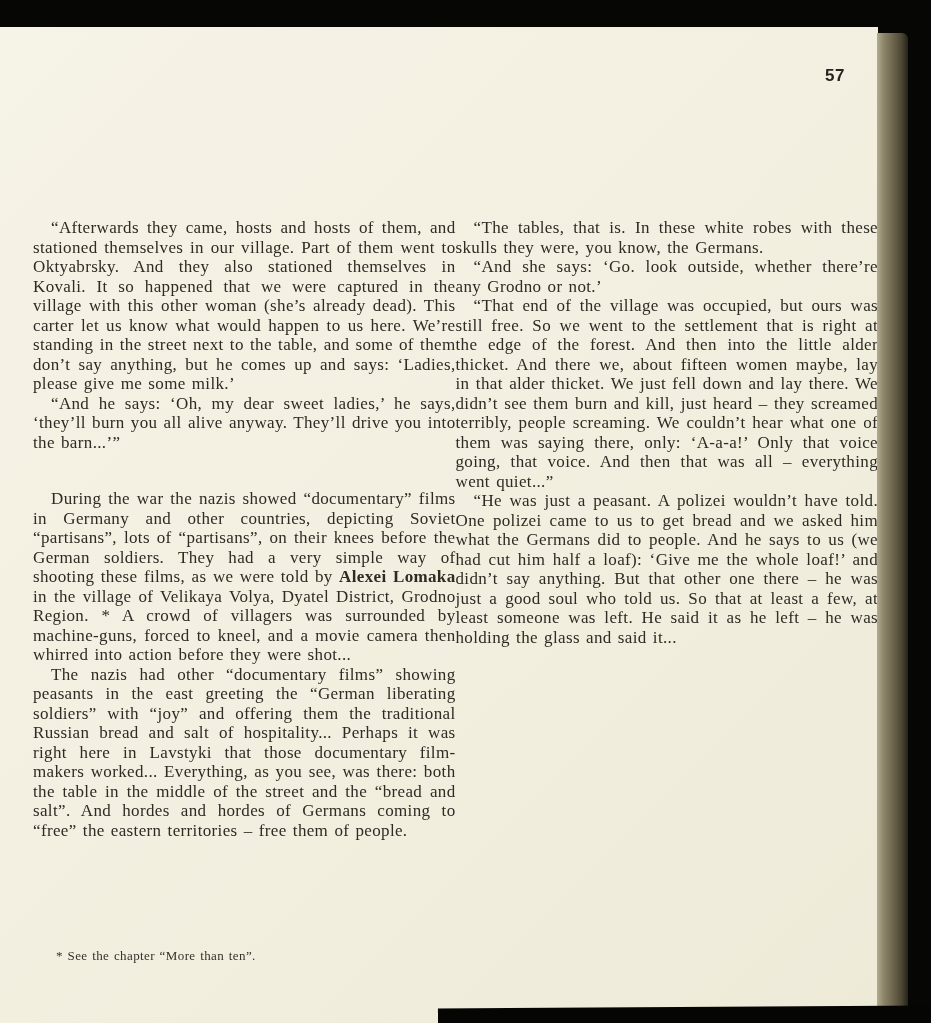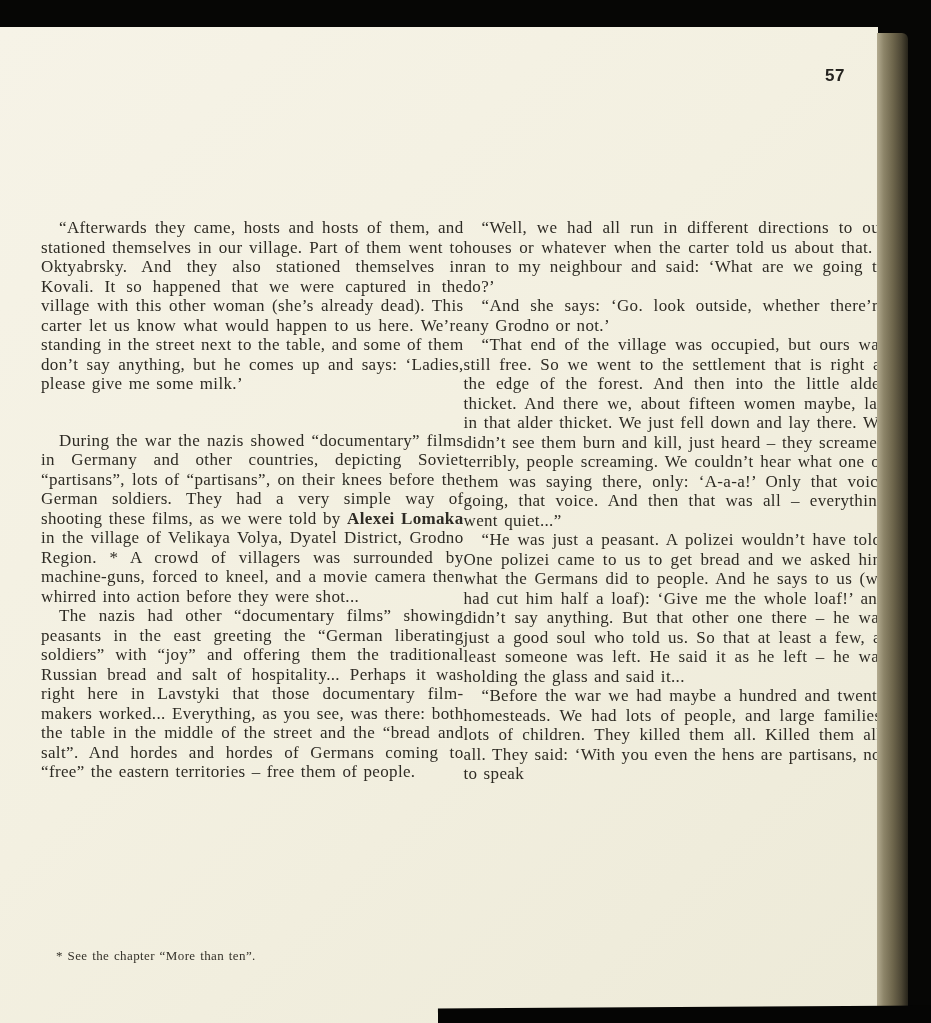--- a/index.html
+++ b/index.html
@@ -43,21 +43,20 @@
 
   .columns {
     position: absolute; left: 33px; top: 191px;
     width: 845px;
     display: flex; 
     color: #2e2b24;
     font-size: 17px;
     line-height: 19.5px;
     letter-spacing: 0.35px;
     word-spacing: 1.6px;
-    margin-left: 8px;
   }
   .col { flex: 1 1 0; position: relative; }
 
   .col p {
     margin: 0;
     text-indent: 18px;
     text-align: justify;
   }
   .col p.section-break { margin-top: 37px; font-family: Liberation Serif, serif; }
 
@@ -75,30 +74,30 @@
 <div class="scene">
 
   <div class="page">
 
     <div class="page-number">57</div>
 
     <div class="columns">
 
       <div class="col">
         <p>“Afterwards they came, hosts and hosts of them, and stationed themselves in our village. Part of them went to Oktyabrsky. And they also stationed themselves in Kovali. It so happened that we were captured in the village with this other woman (she’s already dead). This carter let us know what would happen to us here. We’re standing in the street next to the table, and some of them don’t say anything, but he comes up and says: ‘Ladies, please give me some milk.’</p>
+        <p>“And he says: ‘Oh, my dear sweet ladies,’ he says, ‘they’ll burn you all alive anyway. They’ll drive you into the barn...’”</p>
         <p class="section-break"><span>During the war the nazis showed “documentary” films in Germany and other countries, depicting Soviet “partisans”, lots of “partisans”, on their knees before the German soldiers. They had a very simple way of shooting these films, as we were told by </span><b>Alexei Lomaka</b><span> in the village of Velikaya Volya, Dyatel District, Grodno Region. * A crowd of villagers was surrounded by machine-guns, forced to kneel, and a movie camera then whirred into action before they were shot...</span></p>
         <p>The nazis had other “documentary films” showing peasants in the east greeting the “German liberating soldiers” with “joy” and offering them the traditional Russian bread and salt of hospitality... Perhaps it was right here in Lavstyki that those documentary film-makers worked... Everything, as you see, was there: both the table in the middle of the street and the “bread and salt”. And hordes and hordes of Germans coming to “free” the eastern territories – free them of people.</p>
       </div>
 
       <div class="col">
-        <p>“Well, we had all run in different directions to our houses or whatever when the carter told us about that. I ran to my neighbour and said: ‘What are we going to do?’</p>
+        <p>“The tables, that is. In these white robes with these skulls they were, you know, the Germans.</p>
         <p>“And she says: ‘Go. look outside, whether there’re any Grodno or not.’</p>
         <p>“That end of the village was occupied, but ours was still free. So we went to the settlement that is right at the edge of the forest. And then into the little alder thicket. And there we, about fifteen women maybe, lay in that alder thicket. We just fell down and lay there. We didn’t see them burn and kill, just heard – they screamed terribly, people screaming. We couldn’t hear what one of them was saying there, only: ‘A-a-a!’ Only that voice going, that voice. And then that was all – everything went quiet...”</p>
         <p>“He was just a peasant. A polizei wouldn’t have told. One polizei came to us to get bread and we asked him what the Germans did to people. And he says to us (we had cut him half a loaf): ‘Give me the whole loaf!’ and didn’t say anything. But that other one there – he was just a good soul who told us. So that at least a few, at least someone was left. He said it as he left – he was holding the glass and said it...</p>
-        <p>“Before the war we had maybe a hundred and twenty homesteads. We had lots of people, and large families, lots of children. They killed them all. Killed them all, all. They said: ‘With you even the hens are partisans, not to speak</p>
       </div>
 
     </div>
 
     <div class="footnote">* See the chapter “More than ten”.</div>
 
   </div>
 
   <div class="page-edge"></div>
   <div class="bottom-shadow"></div>

